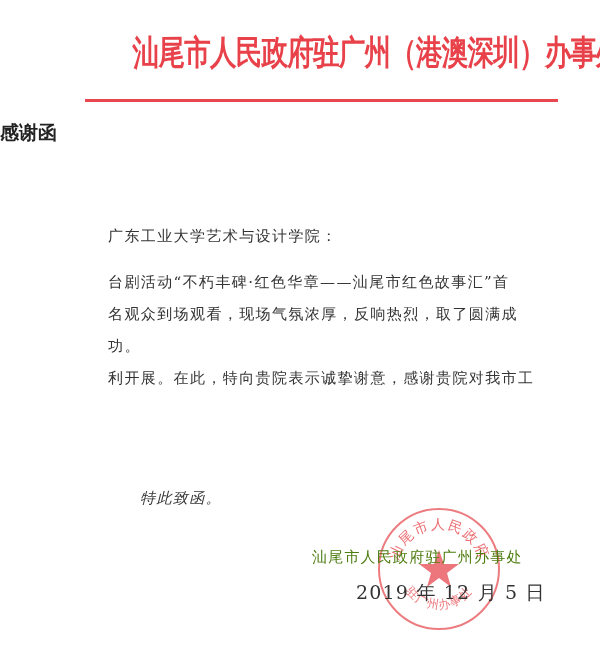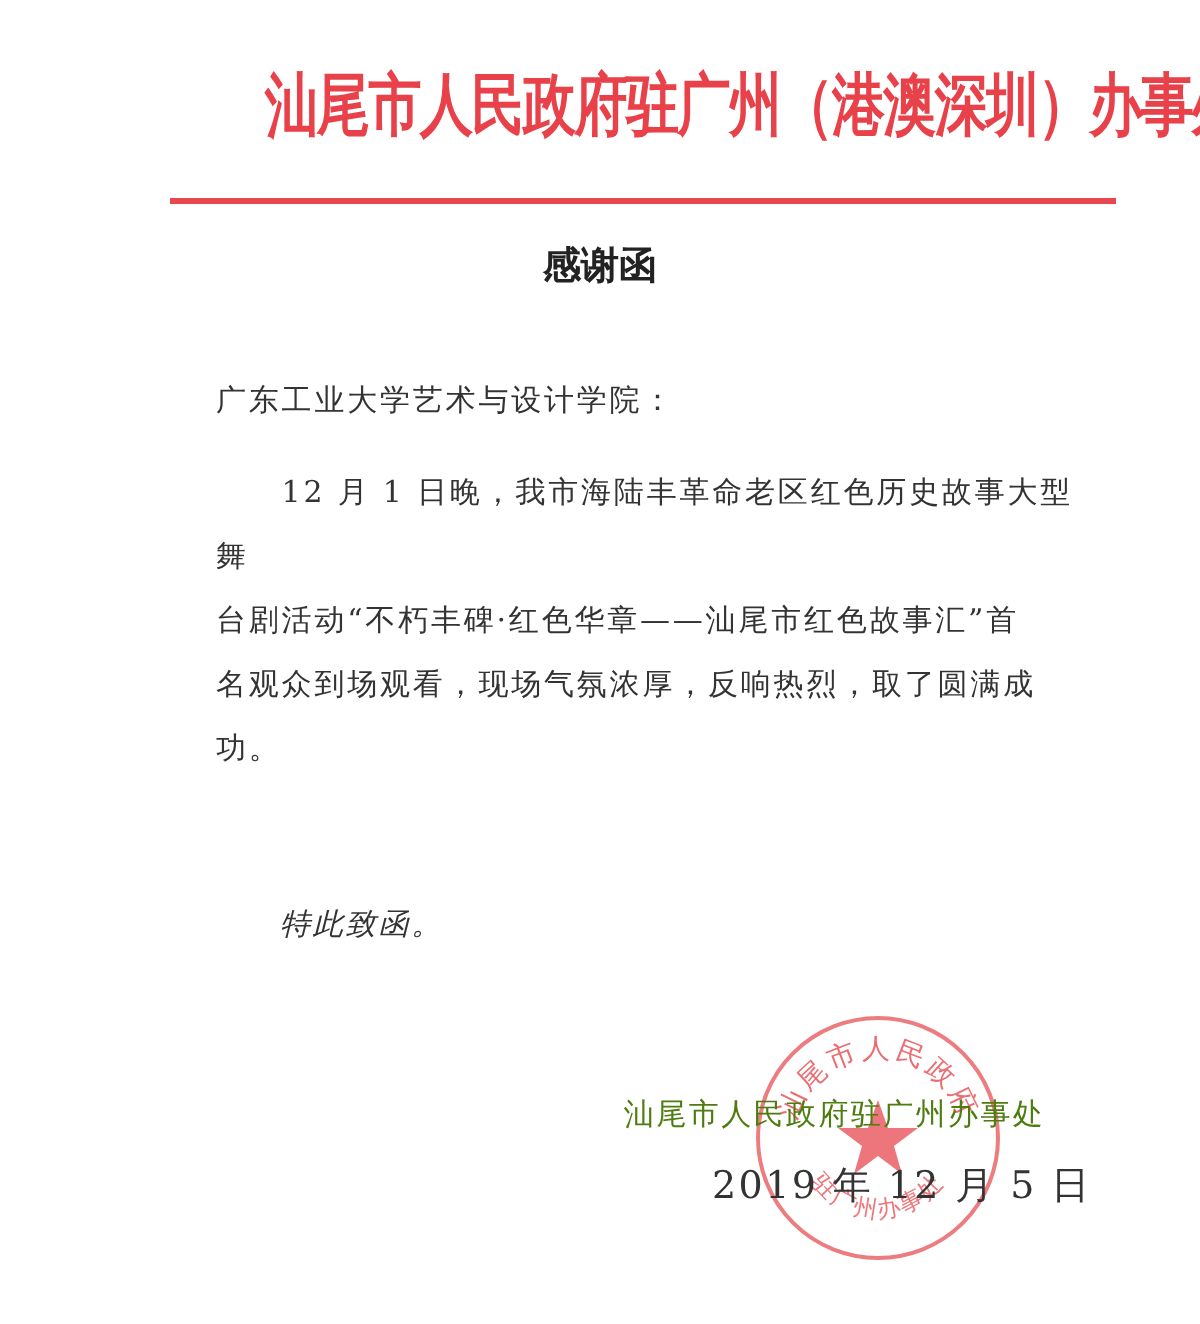--- a/index.html
+++ b/index.html
@@ -10,26 +10,26 @@
     .letterhead {
       position: absolute; left: 80px; top: 30px; width: 480px; text-align: center;
       color: #e8414a; font-size: 34px; font-weight: bold; letter-spacing: -1px;
       font-family: "DejaVu Serif", serif; transform: scaleX(0.78); transform-origin: center;
       white-space: nowrap;
     }
     .red-rule {
       position: absolute; left: 85px; top: 99px; width: 473px; height: 3px; background: #e8474f;
     }
     .title {
-      position: absolute; left: 0; width: 600px; top: 120px; text-align: center;
+      position: absolute; left: 0; width: 600px; top: 120px; text-align: left;
       font-size: 19px; font-weight: bold; color: #222;
     }
     .body-text {
       position: absolute; left: 108px; width: 440px; color: #333; font-size: 15px;
-      letter-spacing: 1.4px; line-height: 32px;
+      letter-spacing: 1.4px; line-height: 32px; margin-top: 36px;
     }
     .salutation { top: 184px; }
     .para { top: 230px; }
     .para p { margin: 0; text-indent: 0; }
     .closing { top: 446px; left: 140px; font-style: italic; }
     .signature {
       position: absolute; left: 312px; top: 548px; font-size: 15px; color: #4d7c0f; letter-spacing: 1.2px;
     }
     .date {
       position: absolute; left: 356px; top: 580px; font-size: 19px; color: #333; letter-spacing: 1.2px;
@@ -44,23 +44,23 @@
 <body>
 
 <div class="letterhead">汕尾市人民政府驻广州（港澳深圳）办事处</div>
 <div class="red-rule"></div>
 
 <div class="title">感谢函</div>
 
 <div class="body-text salutation">广东工业大学艺术与设计学院：</div>
 
 <div class="body-text para">
-  <p>　　12 月 1 日晚，我市海陆丰革命老区红色历史故事大型舞</p>
   <p>台剧活动“不朽丰碑·红色华章——汕尾市红色故事汇”首</p>
   <p>名观众到场观看，现场气氛浓厚，反响热烈，取了圆满成功。</p>
+  <p>利开展。在此，特向贵院表示诚挚谢意，感谢贵院对我市工</p>
 </div>
 
 <div class="body-text closing">特此致函。</div>
 
 <div class="stamp">
   <svg width="118" height="118" viewBox="0 0 118 118">
     <defs>
       <path id="arcTop" d="M 16 62 A 43 43 0 0 1 102 62"></path>
       <path id="arcBot" d="M 24 78 A 40 40 0 0 0 94 78"></path>
     </defs>

